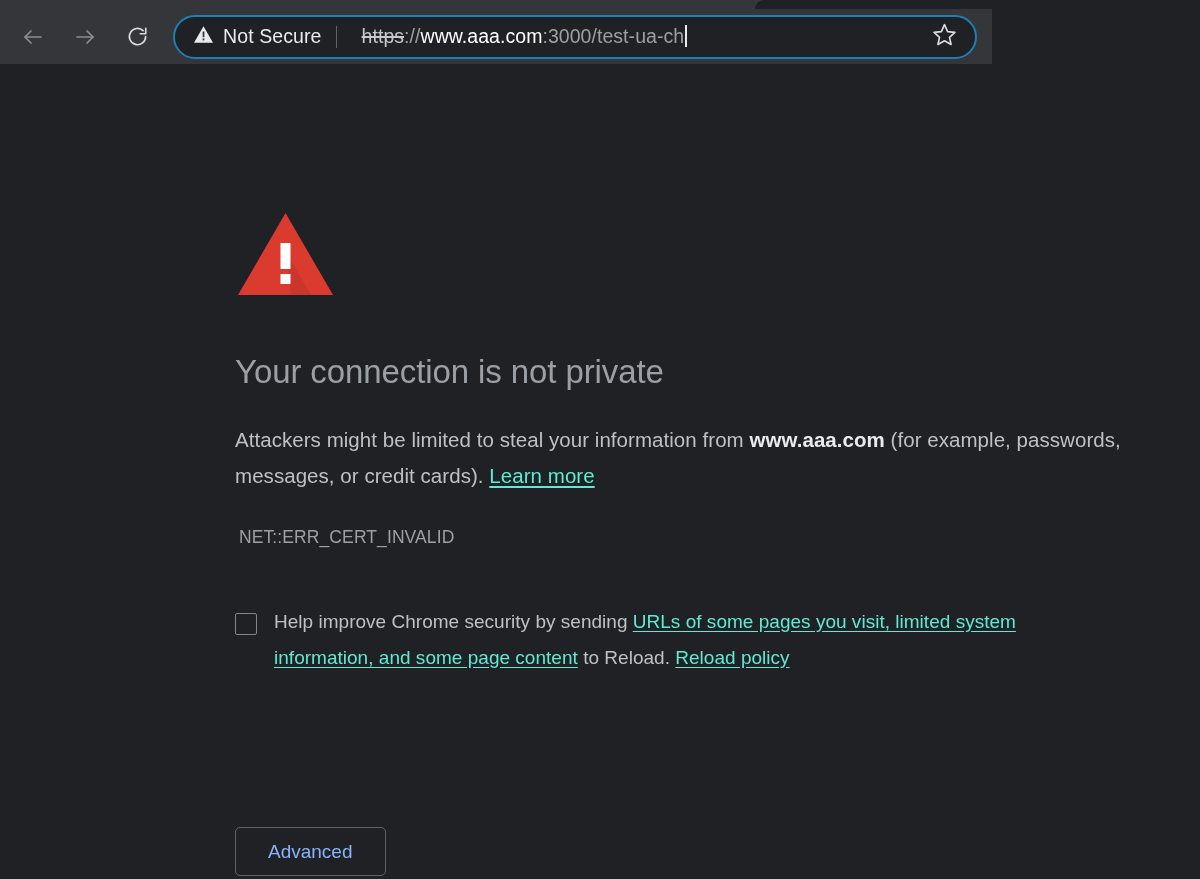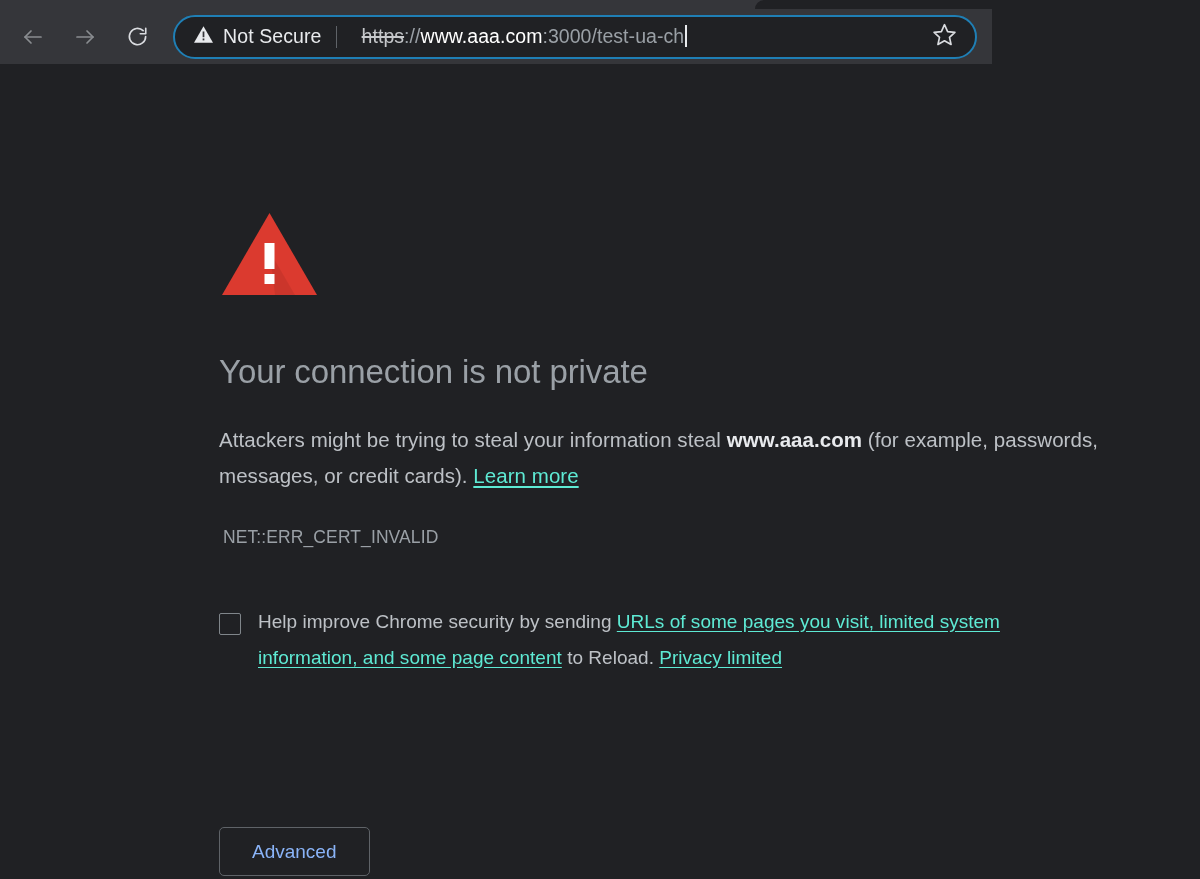--- a/index.html
+++ b/index.html
@@ -148,21 +148,21 @@
     position: absolute;
     top: 64px;
     left: 0;
     right: 0;
     bottom: 0;
     background: #202124;
   }
 
   .interstitial {
     position: absolute;
-    left: 219px;
+    left: 235px;
     top: 145px;
     width: 920px;
   }
 
   .icon-row { margin-bottom: 0; }
   .warn-big { display: block; }
 
   .title {
     color: #9aa0a6;
     font-size: 33px;
@@ -329,27 +329,27 @@
             <path d="M50.5 4 L98 86 L3 86 Z" fill="#db3a2f"></path>
             <path d="M50.5 42 L76 86 L56 86 Z" fill="#000000" opacity="0.07"></path>
             <rect x="45.5" y="34" width="10" height="26" fill="#ffffff"></rect>
             <rect x="45.5" y="65" width="10" height="10" fill="#ffffff"></rect>
           </svg>
         </span>
       </div>
 
       <h1 class="title">Your connection is not private</h1>
 
-      <p class="body-text"><span>Attackers might be trying to steal your information steal </span><b>www.aaa.com</b><span> (for example, passwords, messages, or credit cards). </span><a class="link" href="#">Learn more</a></p>
+      <p class="body-text"><span>Attackers might be limited to steal your information from </span><b>www.aaa.com</b><span> (for example, passwords, messages, or credit cards). </span><a class="link" href="#">Learn more</a></p>
 
       <p class="err-code">NET::ERR_CERT_INVALID</p>
 
       <div class="optin">
         <div class="checkbox"></div>
-        <div class="optin-label"><span>Help improve Chrome security by sending </span><a class="link" href="#">URLs of some pages you visit, limited system information, and some page content</a><span> to Reload. </span><a class="link" href="#">Privacy limited</a></div>
+        <div class="optin-label"><span>Help improve Chrome security by sending </span><a class="link" href="#">URLs of some pages you visit, limited system information, and some page content</a><span> to Reload. </span><a class="link" href="#">Reload policy</a></div>
       </div>
 
       <div class="buttons">
         <button class="btn-advanced">Advanced</button>
       </div>
 
     </div>
   </div>
 
 </div>

